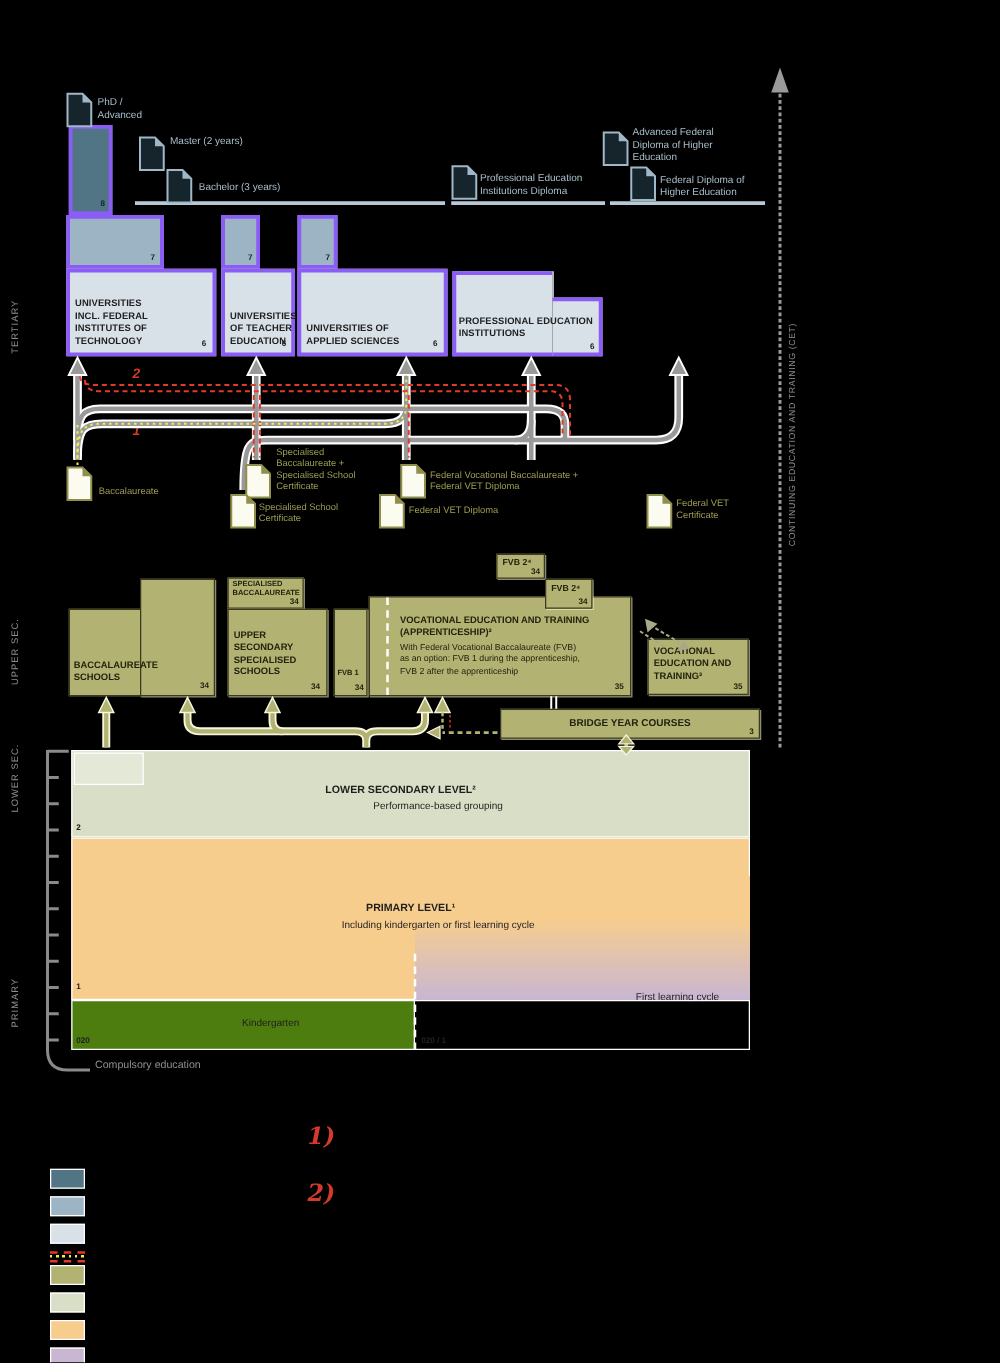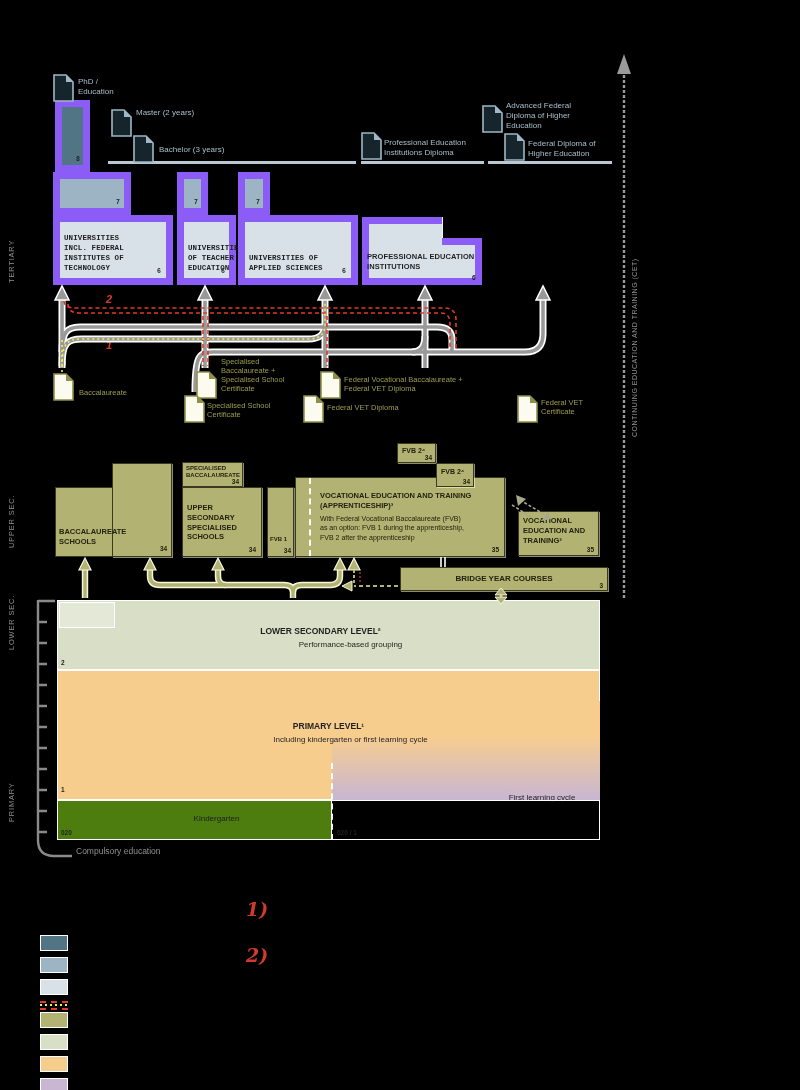--- a/index.html
+++ b/index.html
@@ -1,21 +1,21 @@
 <!DOCTYPE html>
 <html><head>
 <meta charset="utf-8">
 <style>
   html,body{margin:0;padding:0;background:#000;}
   #canvas{position:relative;width:800px;height:1090px;background:#000;overflow:hidden;
           font-family:"Liberation Sans",sans-serif;}
   .abs{position:absolute;}
   .pre{white-space:pre-line;}
   
-  .blubox{position:absolute;border:7px solid #8b5cf6;box-sizing:border-box;font-family:Liberation Mono, monospace;}
+  .blubox{position:absolute;border:3px solid #8b5cf6;box-sizing:border-box;}
   .phdfill{background:#527585;}
   .masterfill{background:#9db4c4;}
   .bachfill{background:#d8e0e8;}
   .olivebox{position:absolute;background:#b2b272;border:1px solid #3a3a20;
             box-sizing:border-box;box-shadow:1px 1px 0 rgba(255,255,210,.55);}
   .lvlbox{position:absolute;border:1px solid #ffffff;box-sizing:border-box;}
   
   .unilabel{position:absolute;font-size:7.5px;font-weight:700;color:#1f1f1f;
             line-height:1.32;letter-spacing:.1px;}
   .olabel{position:absolute;font-size:7.5px;font-weight:700;color:#23230f;line-height:1.3;}
@@ -43,21 +43,21 @@
 
 <div id="canvas">
 
   <div class="sidelabel" style="left:7px;top:283px;width:60px;">TERTIARY</div>
   <div class="sidelabel" style="left:7px;top:548px;width:64px;">UPPER SEC.</div>
   <div class="sidelabel" style="left:7px;top:650px;width:64px;">LOWER SEC.</div>
   <div class="sidelabel" style="left:7px;top:822px;width:52px;">PRIMARY</div>
   <div class="sidelabel" style="left:631px;top:437px;width:372px;font-size:7px;letter-spacing:.5px;">CONTINUING EDUCATION AND TRAINING (CET)</div>
 
   <div class="deg pre" style="left:78px;top:77px;">PhD /
-Education</div>
+Advanced</div>
   <div class="deg" style="left:136px;top:108px;">Master (2 years)</div>
   <div class="deg" style="left:159px;top:145px;">Bachelor (3 years)</div>
   <div class="deg pre" style="left:384px;top:138px;">Professional Education
 Institutions Diploma</div>
   <div class="deg pre" style="left:506px;top:101px;">Advanced Federal
 Diploma of Higher
 Education</div>
   <div class="deg pre" style="left:528px;top:139px;">Federal Diploma of
 Higher Education</div>
 

